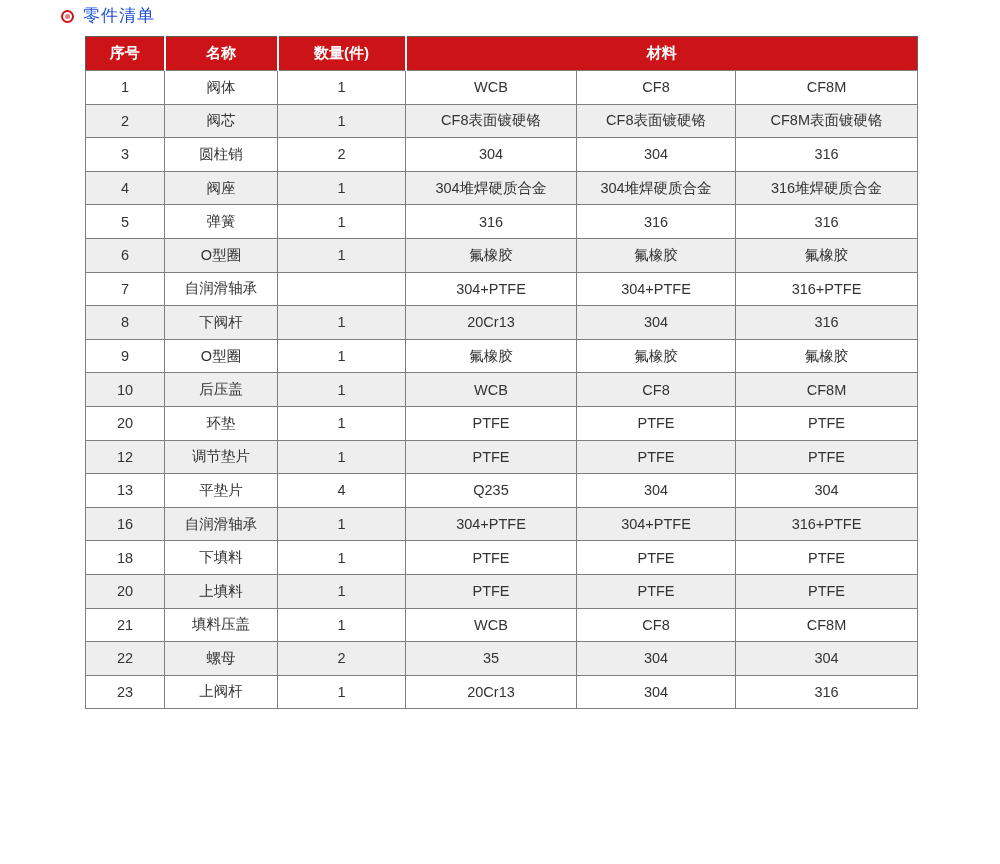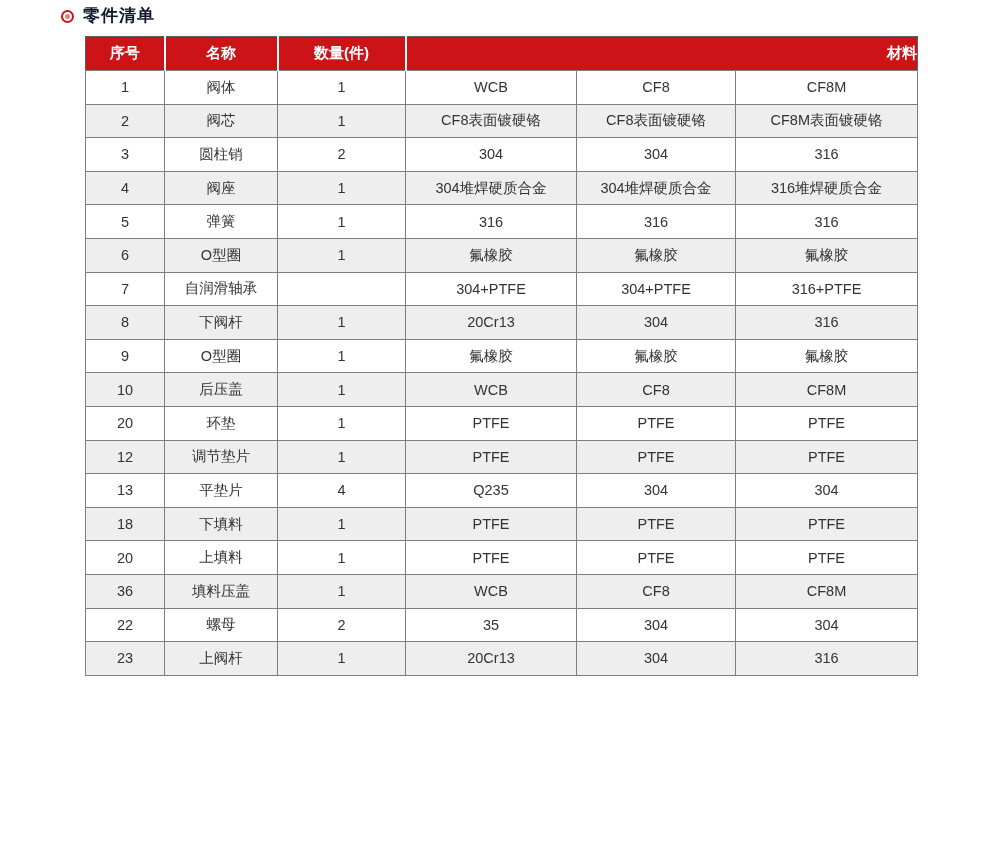--- a/index.html
+++ b/index.html
@@ -30,22 +30,22 @@
     height: 5px;
     border-radius: 50%;
     background: #e2807f;
     border: 2px solid #ffffff;
     box-shadow: 0 0 0 2px var(--header-bg, #cc1418);
     flex: 0 0 auto;
   }
   .title {
     margin: 0;
     font-size: 17px;
-    font-weight: bold;
-    color: #0f172a;
+    font-weight: normal;
+    color: #1d4ed8;
     letter-spacing: 1px;
     line-height: 24px;
   }
   table.parts-table {
     position: absolute;
     left: 85px;
     top: 36px;
     width: 832px;
     border-collapse: collapse;
     table-layout: fixed;
@@ -56,21 +56,21 @@
     background: var(--header-bg, #cc1418);
     color: var(--header-text, #ffffff);
     font-size: 15px;
     font-weight: bold;
     text-align: center;
     vertical-align: middle;
     border: none;
     border-right: 2px solid #ffffff;
     padding: 0;
   }
-  thead th:last-child { border-right: none; text-align: right; }
+  thead th:last-child { border-right: none; }
   tbody tr { height: 33.6px; }
   tbody tr:nth-child(even) { background: var(--stripe, #eeeeee); }
   tbody tr:nth-child(odd) { background: #ffffff; }
   tbody td {
     border: 1px solid var(--border, #7f7f7f);
     font-size: 14.5px;
     color: var(--text, #333333);
     text-align: center;
     vertical-align: middle;
     padding: 0 2px;
@@ -204,37 +204,45 @@
         </tr>
         <tr>
           <td>13</td>
           <td>平垫片</td>
           <td>4</td>
           <td>Q235</td>
           <td>304</td>
           <td>304</td>
         </tr>
         <tr>
+          <td>16</td>
+          <td>自润滑轴承</td>
+          <td>1</td>
+          <td>304+PTFE</td>
+          <td>304+PTFE</td>
+          <td>316+PTFE</td>
+        </tr>
+        <tr>
           <td>18</td>
           <td>下填料</td>
           <td>1</td>
           <td>PTFE</td>
           <td>PTFE</td>
           <td>PTFE</td>
         </tr>
         <tr>
           <td>20</td>
           <td>上填料</td>
           <td>1</td>
           <td>PTFE</td>
           <td>PTFE</td>
           <td>PTFE</td>
         </tr>
         <tr>
-          <td>36</td>
+          <td>21</td>
           <td>填料压盖</td>
           <td>1</td>
           <td>WCB</td>
           <td>CF8</td>
           <td>CF8M</td>
         </tr>
         <tr>
           <td>22</td>
           <td>螺母</td>
           <td>2</td>

